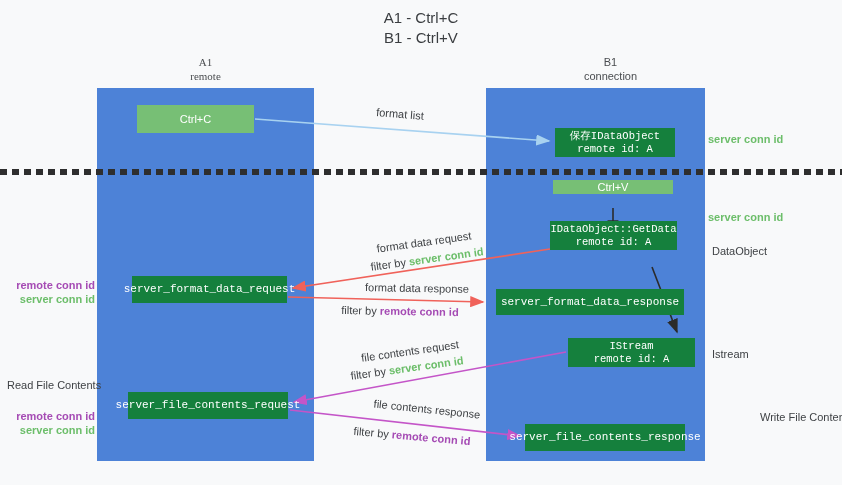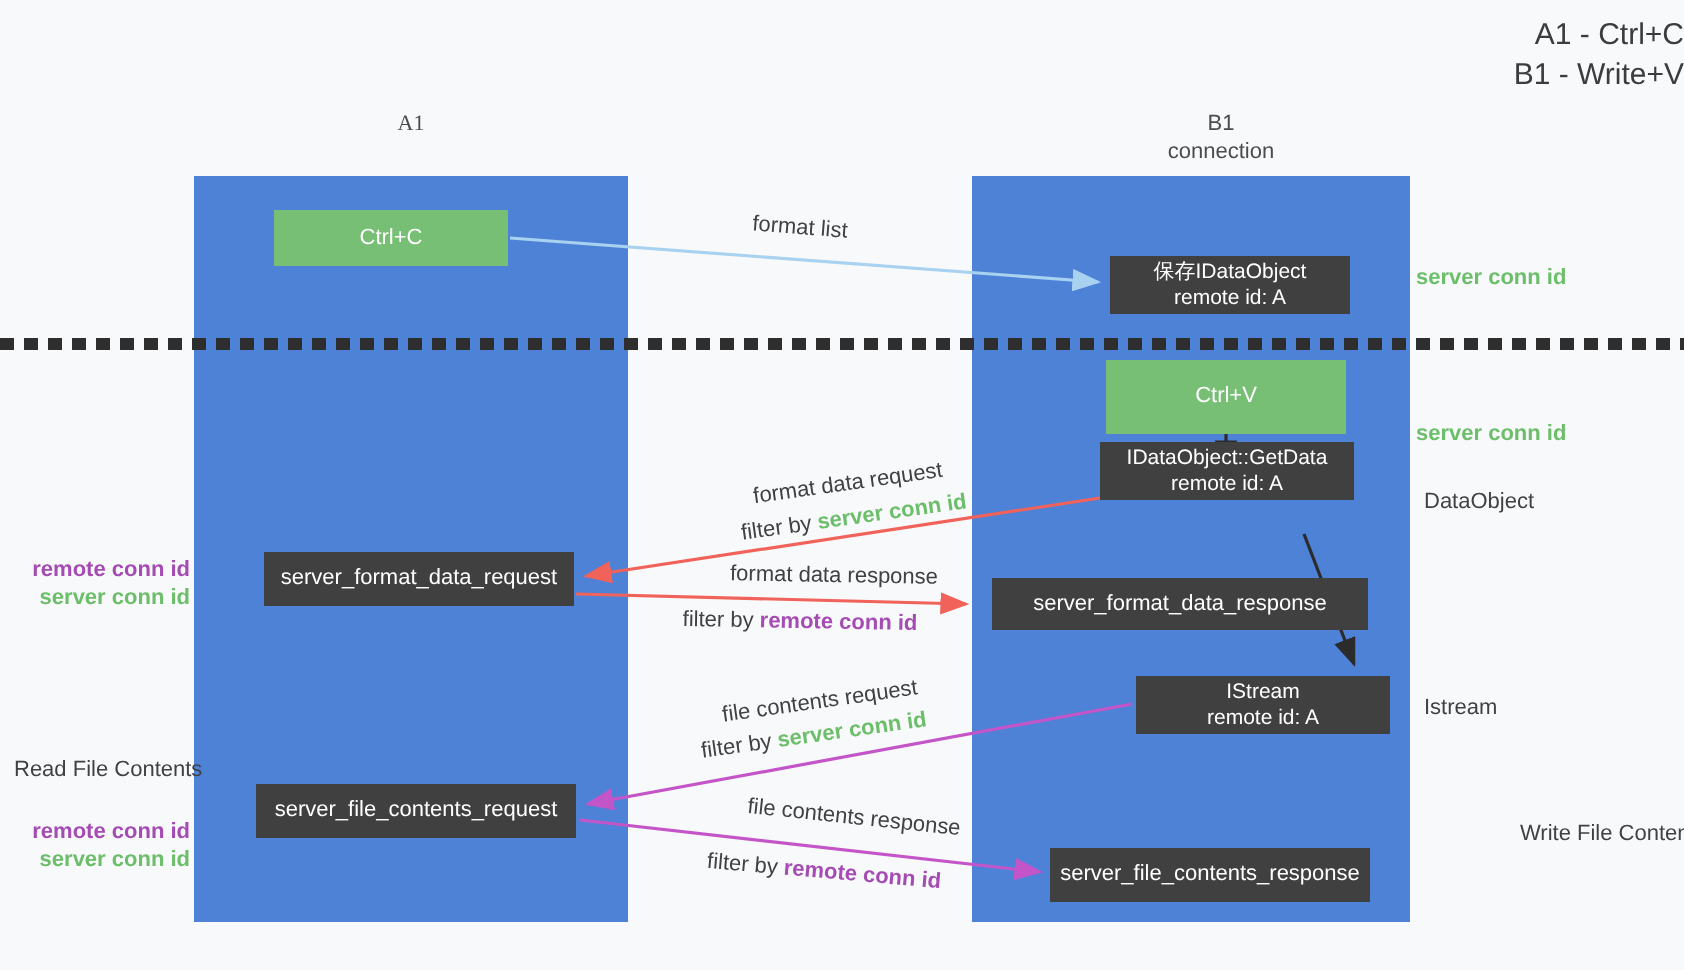--- a/index.html
+++ b/index.html
@@ -3,42 +3,42 @@
 <meta charset="utf-8">
 <style>
   html,body{margin:0;padding:0;background:#eceff1;}
   .canvas{
     position:relative;width:842px;height:485px;margin:0 auto;
     background:#f8f9fa;overflow:hidden;
     font-family:"Liberation Sans","DejaVu Sans",sans-serif;
     color:#3f4245;
   }
   .title{
-    position:absolute;left:0;top:8px;width:842px;text-align:right;
+    position:absolute;left:0;top:8px;width:842px;text-align:center;
     font-size:15px;line-height:20px;color:#3a3d40;
   }
   .col-head{
     position:absolute;top:55px;text-align:center;
     font-size:11px;line-height:14px;color:#4a4d50;
   }
   .lifeline{
     position:absolute;top:88px;height:373px;background:#4D82D7;z-index:1;
   }
   .dashed{
     position:absolute;left:0;top:169px;width:842px;height:6px;z-index:2;
     background:repeating-linear-gradient(to right,#2e2e2e 0 7px,transparent 7px 12px);
   }
   .arrows{position:absolute;left:0;top:0;z-index:2;}
   .node{
     position:absolute;z-index:3;display:flex;flex-direction:column;
     align-items:center;justify-content:center;
     color:#ffffff;font-size:11px;line-height:13px;
   }
   .node.green{background:#77BF75;}
-  .node.orange{background:#404040;}
+  .node.orange{background:#15803d;font-family:Liberation Mono, monospace;}
   .node .sub{font-size:10.5px;}
   .lbl{
     position:absolute;z-index:3;white-space:nowrap;font-size:11px;
     color:#3f4245;
   }
   .lbl.center{transform:translate(-50%,-50%);}
   .lbl.bold{font-weight:bold;}
   .green-t{color:#6CBE6A;font-weight:bold;}
   .purple-t{color:#A54BB4;font-weight:bold;}
   .ids{
@@ -47,25 +47,26 @@
   }
   .rot{transform-origin:center;white-space:nowrap;}
 </style>
 </head>
 <body>
 
 <div class="canvas">
 
   <div class="title">
     <div>A1 - Ctrl+C</div>
-    <div>B1 - Write+V</div>
+    <div>B1 - Ctrl+V</div>
   </div>
 
   <div class="col-head" style="left:97px;width:217px;font-family:Liberation Serif, serif;">
     <div>A1</div>
+    <div>remote</div>
   </div>
   <div class="col-head" style="left:501px;width:219px;">
     <div>B1</div>
     <div>connection</div>
   </div>
 
   <div class="lifeline" style="left:97px;width:217px;"></div>
   <div class="lifeline" style="left:486px;width:219px;"></div>
 
   <div class="dashed"></div>
@@ -96,21 +97,21 @@
 
   <div class="node green" style="left:137px;top:105px;width:117px;height:28px;">
     <div>Ctrl+C</div>
   </div>
 
   <div class="node orange" style="left:555px;top:128px;width:120px;height:29px;">
     <div class="sub">保存IDataObject</div>
     <div class="sub">remote id: A</div>
   </div>
 
-  <div class="node green" style="left:553px;top:180px;width:120px;height:37px;">
+  <div class="node green" style="left:553px;top:180px;width:120px;height:14px;">
     <div>Ctrl+V</div>
   </div>
 
   <div class="node orange" style="left:550px;top:221px;width:127px;height:29px;">
     <div class="sub">IDataObject::GetData</div>
     <div class="sub">remote id: A</div>
   </div>
 
   <div class="node orange" style="left:132px;top:276px;width:155px;height:27px;">
     <div>server_format_data_request</div>

